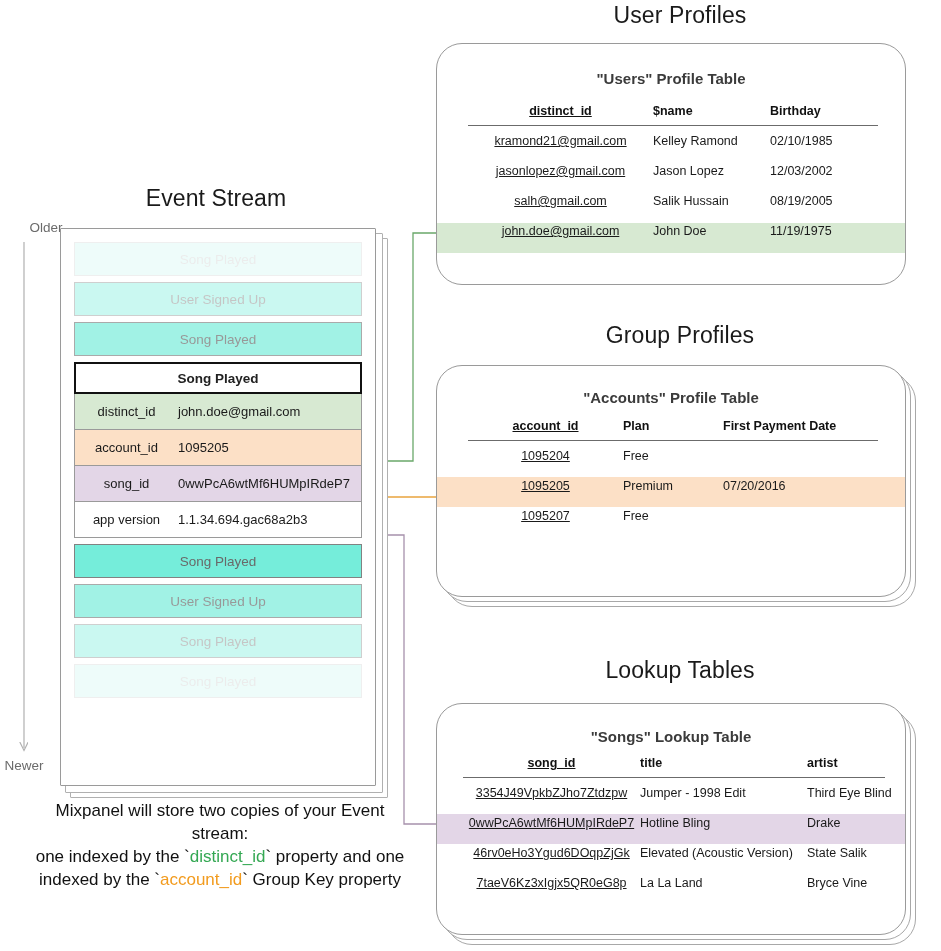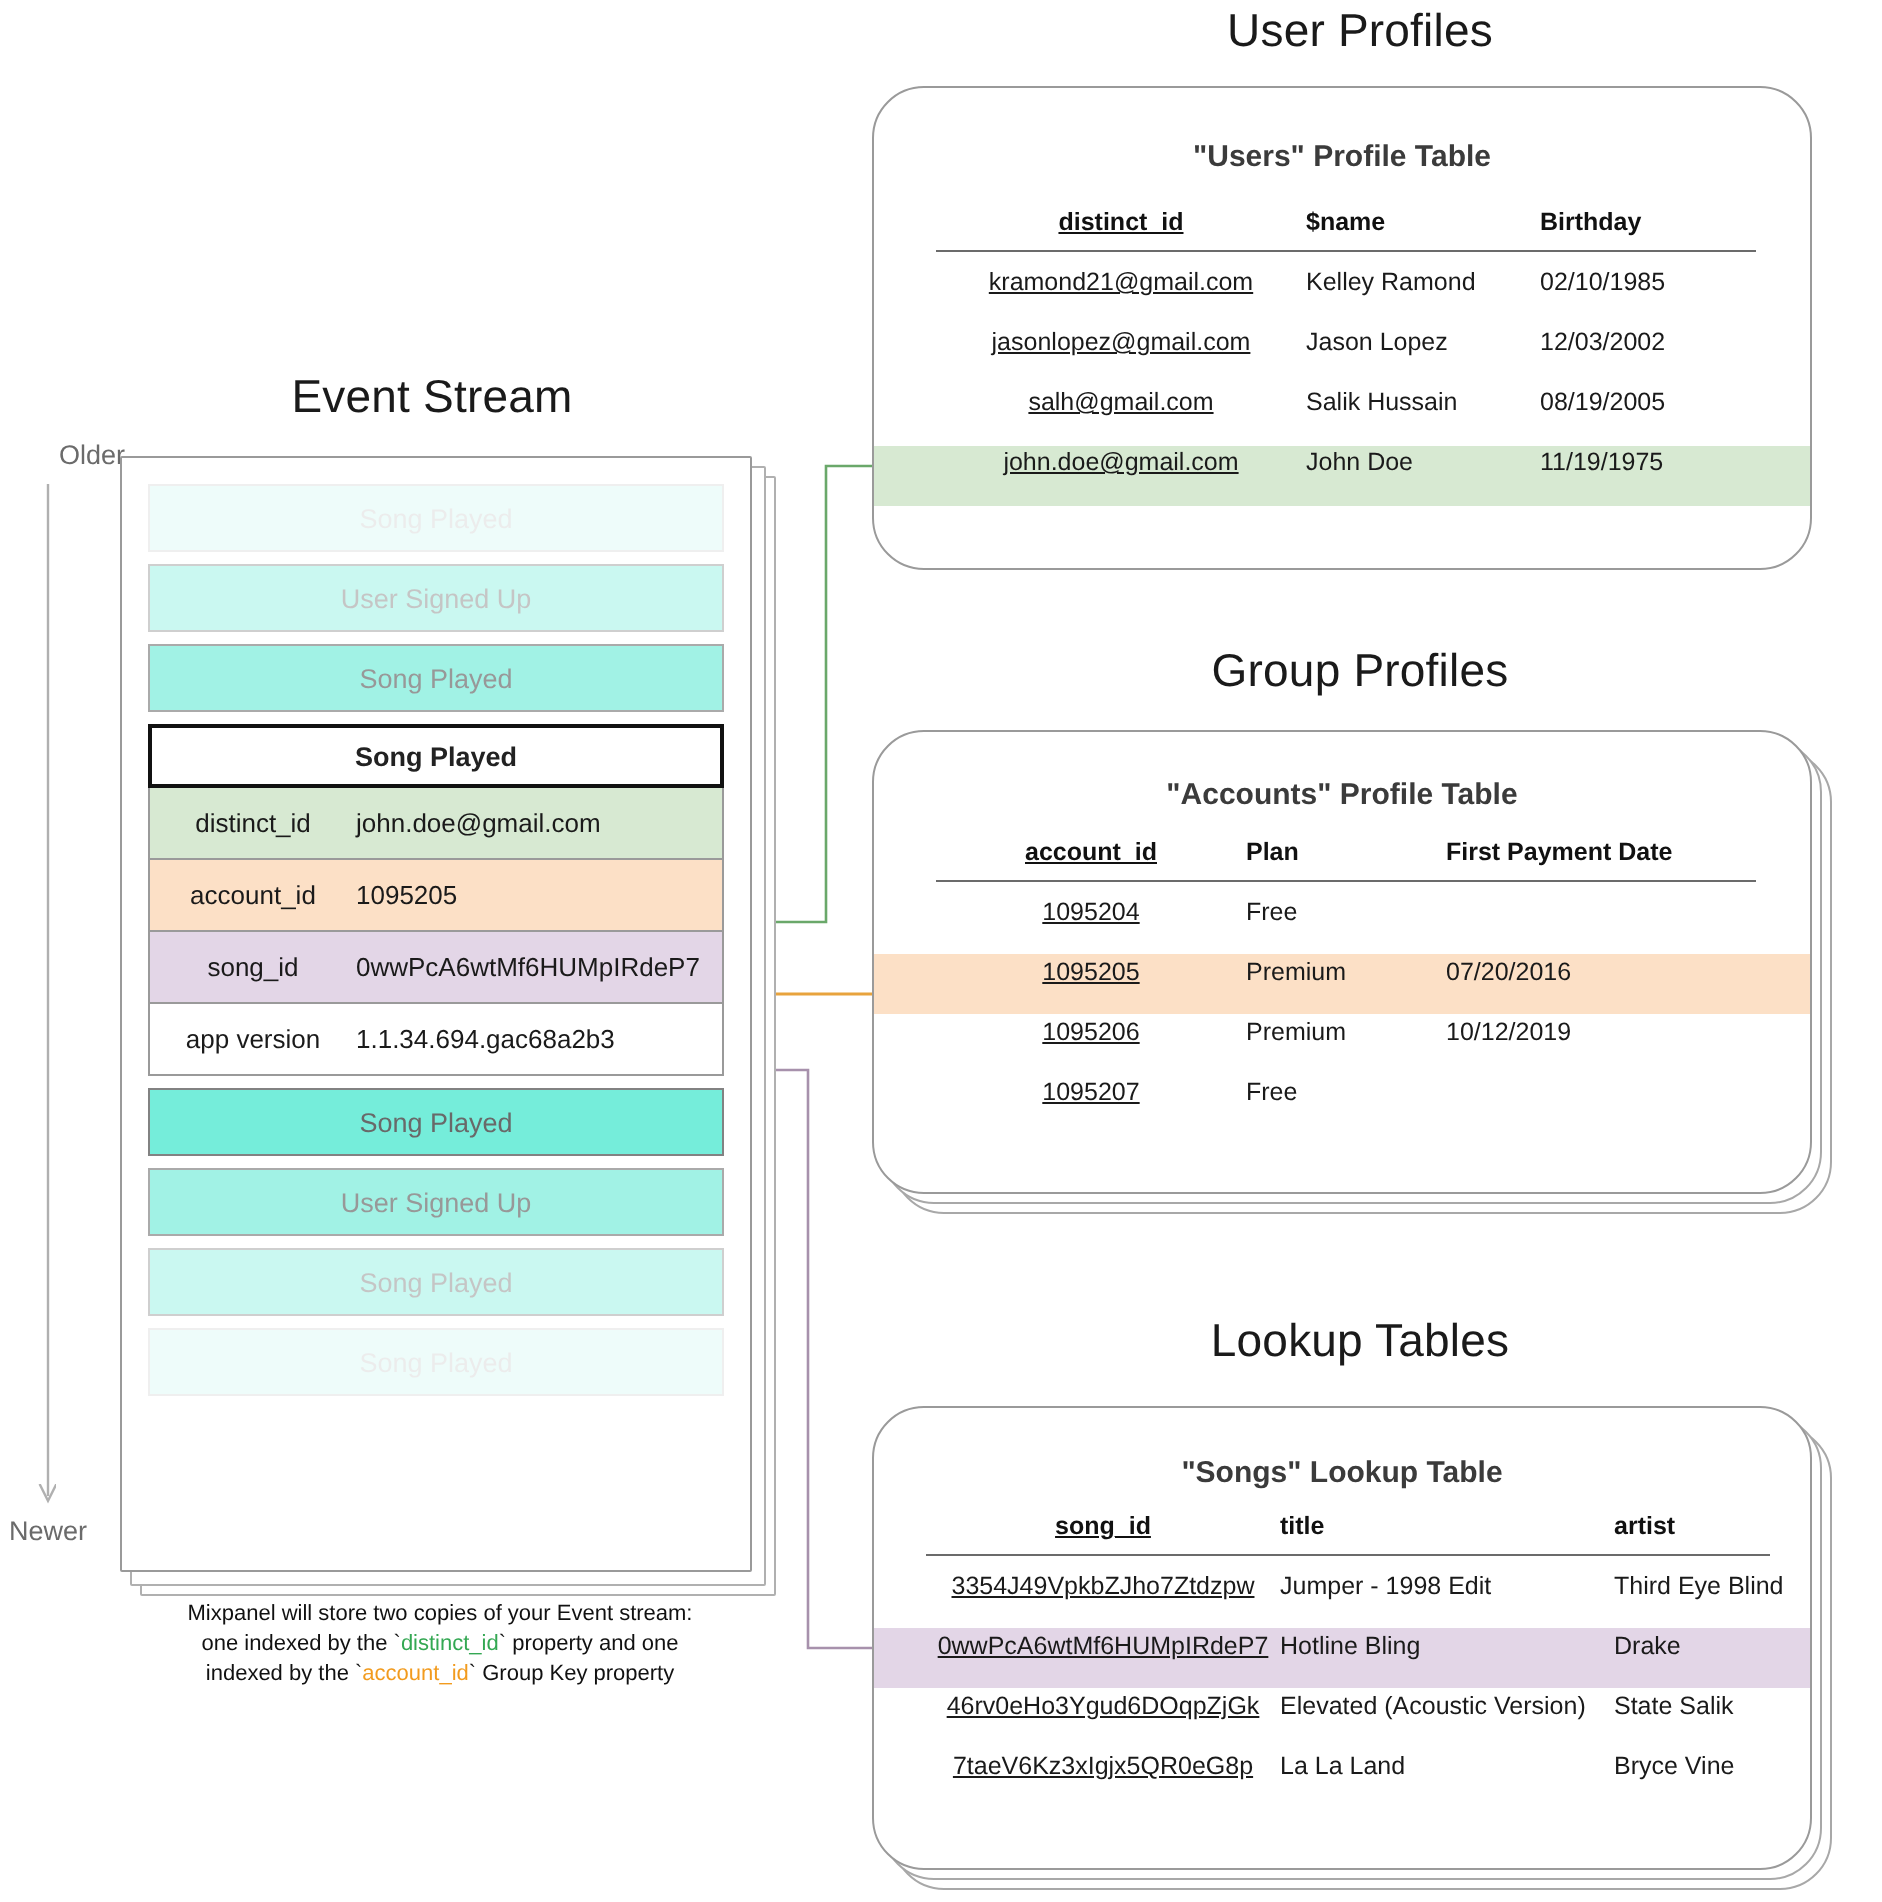--- a/index.html
+++ b/index.html
@@ -92,21 +92,21 @@
   .bg-purple { background: #e3d6e7; }
   .bg-white  { background: #ffffff; }
 
   
   #older-label { left: 0px; top: 220px; width: 48px; text-align: center; font-size: 13.5px; color: #6b6b6b; padding-left: 22px; }
   #newer-label { left: 0px; top: 758px; width: 48px; text-align: center; font-size: 13.5px; color: #6b6b6b; }
 
   
   #caption {
     left: 35px; top: 800px; width: 370px;
-    text-align: center; font-size: 11px; line-height: 1.35; color: #111;
+    text-align: center; font-size: 17px; line-height: 1.35; color: #111;
   }
   .tok-green  { color: #34a853; }
   .tok-orange { color: #f29b1e; }
   .card-layer {
     position: absolute;
     border: 1.5px solid #a8a8a8;
     border-radius: 26px;
     background: #ffffff;
     box-sizing: border-box;
   }
@@ -340,25 +340,20 @@
           <td class="c0"><span>1095204</span></td>
           <td>Free</td>
           <td></td>
         </tr>
         <tr>
           <td class="c0"><span>1095205</span></td>
           <td>Premium</td>
           <td>07/20/2016</td>
         </tr>
         <tr>
-          <td class="c0"><span>1095206</span></td>
-          <td>Premium</td>
-          <td>10/12/2019</td>
-        </tr>
-        <tr>
           <td class="c0"><span>1095207</span></td>
           <td>Free</td>
           <td></td>
         </tr>
       </tbody>
     </table>
   </div>
 </div>
 
 <div class="abs section-title" style="left:435px; top:657px; width:490px;">Lookup Tables</div>

